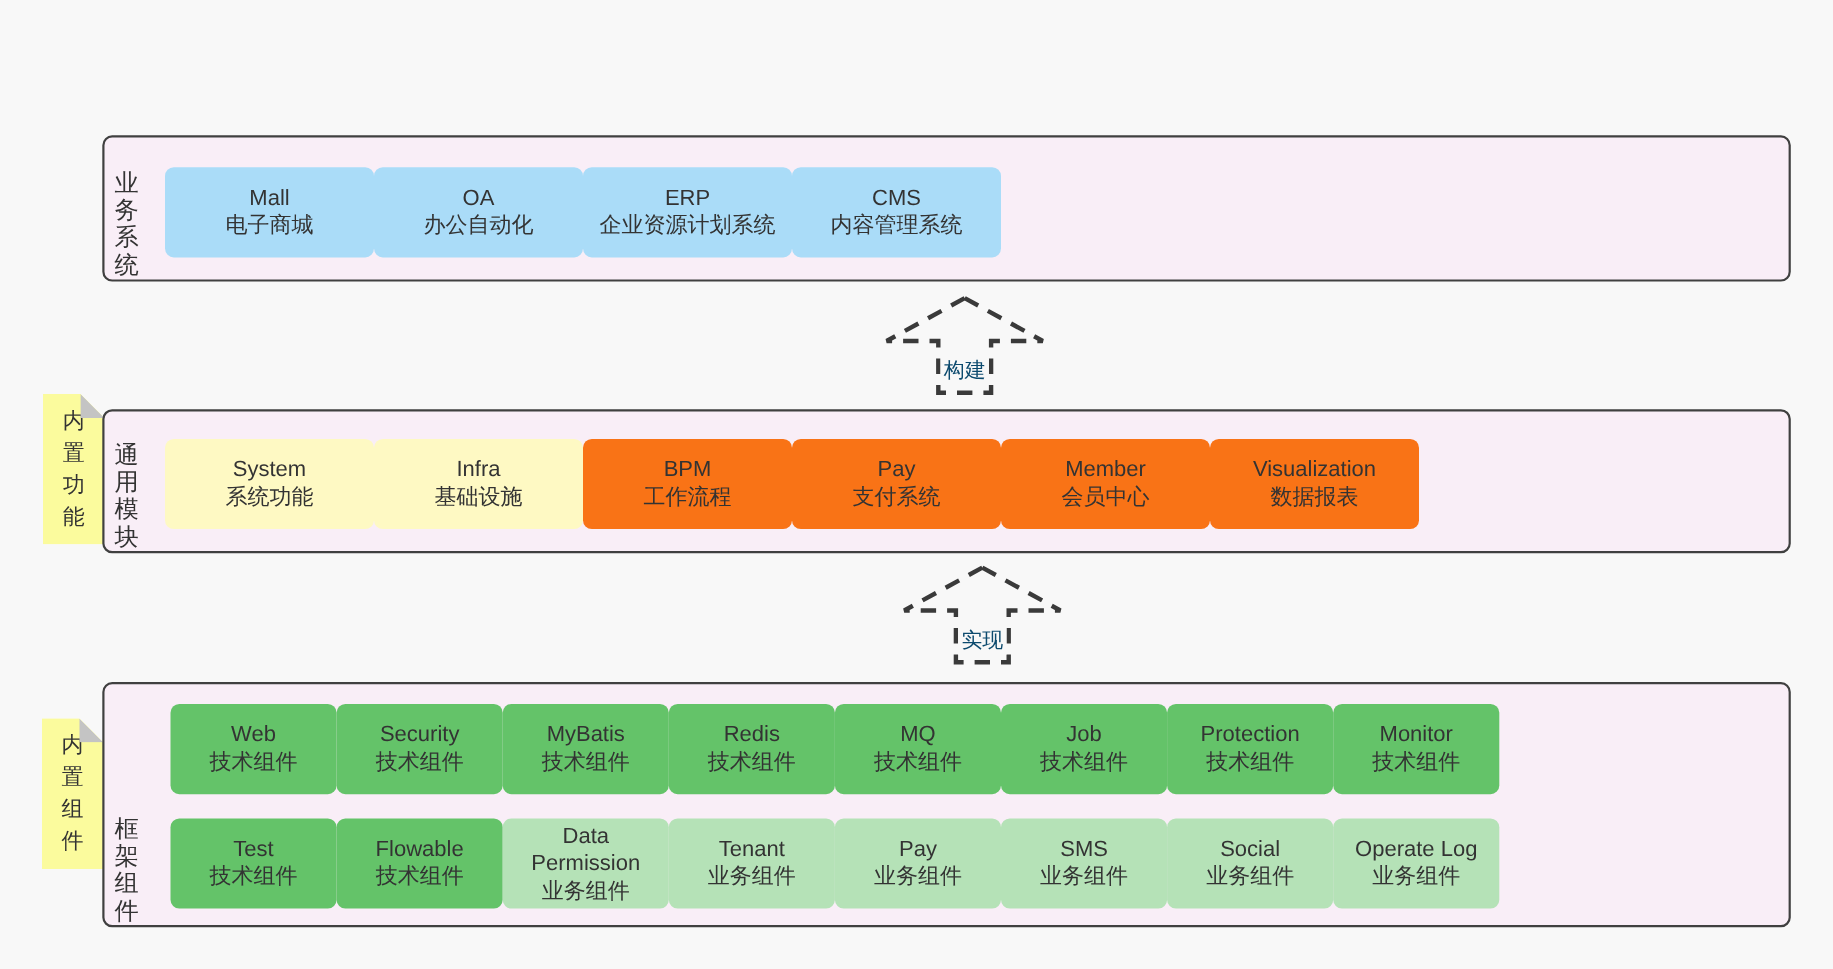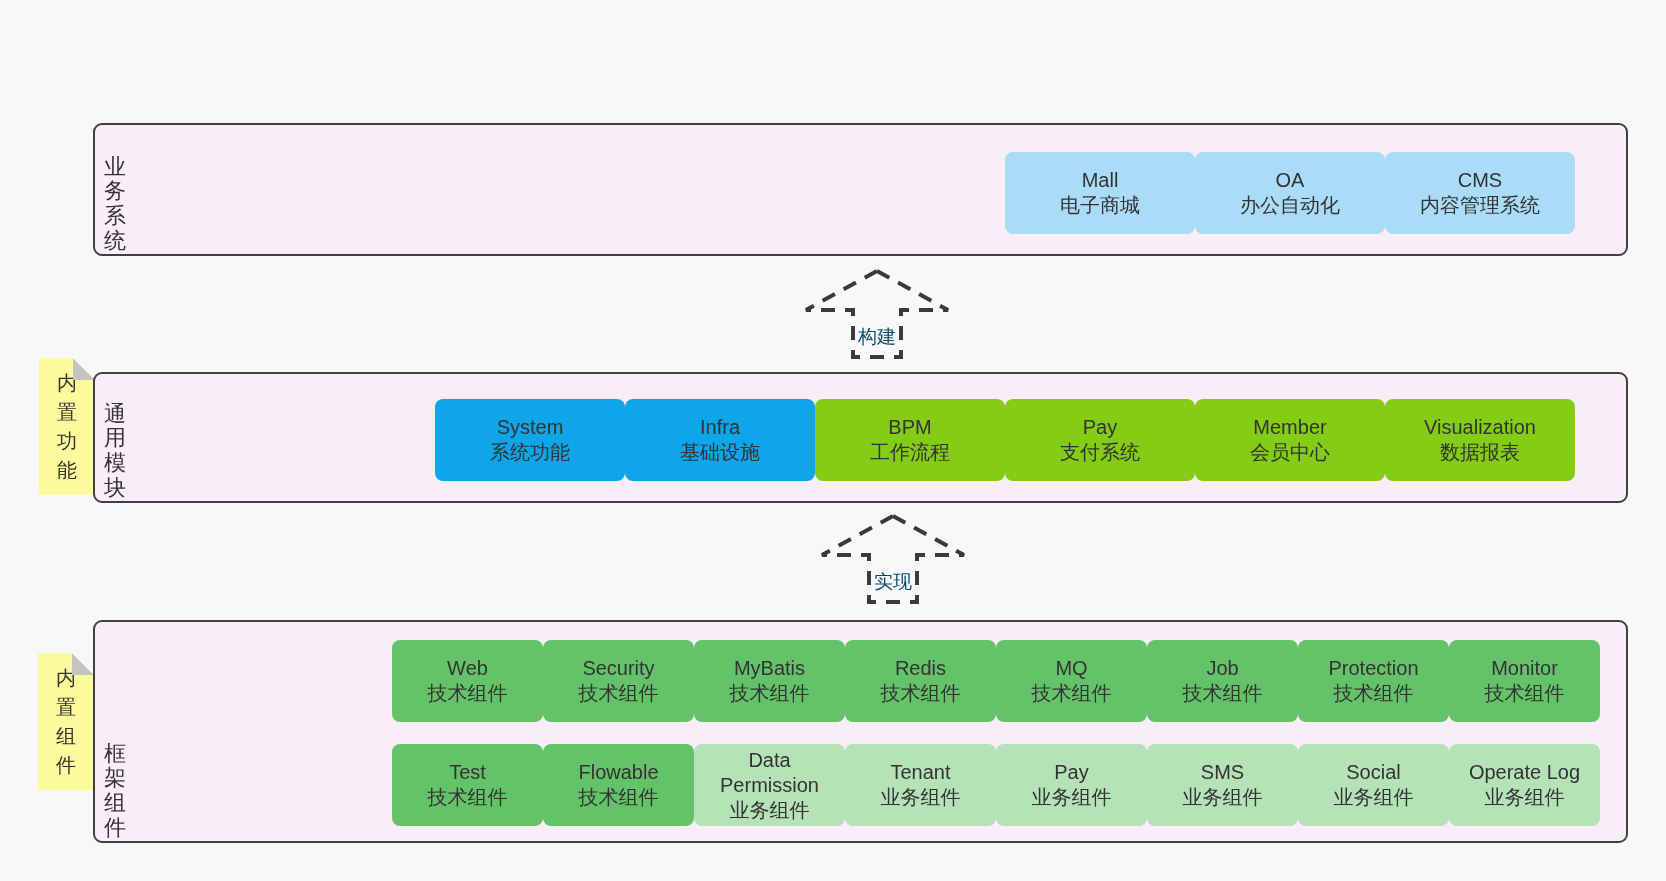--- a/index.html
+++ b/index.html
@@ -34,21 +34,21 @@
     width:1em;
     font-size:22px;
     line-height:1.13;
     text-align:center;
     word-break:break-all;
     color:#333333;
   }
   .row {
     position:absolute;
     display:flex;
-    justify-content:flex-end;
+    justify-content:flex-start;
   }
   .row6 { left:55px; width:1425px; top:25px; height:82px; }
   .c1 .row6 { top:27px; }
   .row8 { left:60px; width:1445px; height:82px; }
   .row8.r1 { top:18px; }
   .row8.r2 { top:122px; }
   .box {
     border-radius:8px;
     display:flex;
     flex-direction:column;
@@ -56,22 +56,22 @@
     justify-content:center;
     text-align:center;
     font-size:20px;
     line-height:25px;
     padding:2px 6px;
     color:#333333;
   }
   .row6 .box { width:190px; }
   .row8 .box { width:151px; }
   .blue      { background:#aadcf8; }
-  .red       { background:#0ea5e9; }
-  .pink      { background:#84cc16; }
+  .red       { background:#fef9c3; }
+  .pink      { background:#f97316; }
   .green     { background:#64c369; }
   .lightgreen{ background:#b5e2b7; }
   .note {
     position:absolute;
     width:56px;
     height:137px;
     background:#fbfb9d;
     clip-path:polygon(0 0, calc(100% - 22px) 0, 100% 22px, 100% 100%, 0 100%);
     z-index:1;
     display:flex;
@@ -129,20 +129,24 @@
   <div class="row row6">
     <div class="box blue">
       <div>Mall</div>
       <div>电子商城</div>
     </div>
     <div class="box blue">
       <div>OA</div>
       <div>办公自动化</div>
     </div>
     <div class="box blue">
+      <div>ERP</div>
+      <div>企业资源计划系统</div>
+    </div>
+    <div class="box blue">
       <div>CMS</div>
       <div>内容管理系统</div>
     </div>
   </div>
 </div>
 
 <div class="arrow-wrap arrow1">
   <svg width="158" height="92" viewBox="0 0 158 92">
     <path d="M 79 3 L 150 42 L 103 42 L 103 89 L 55 89 L 55 42 L 8 42 Z" fill="none" stroke="#3a3a3a" stroke-width="4" stroke-dasharray="14 10"></path>
   </svg>

